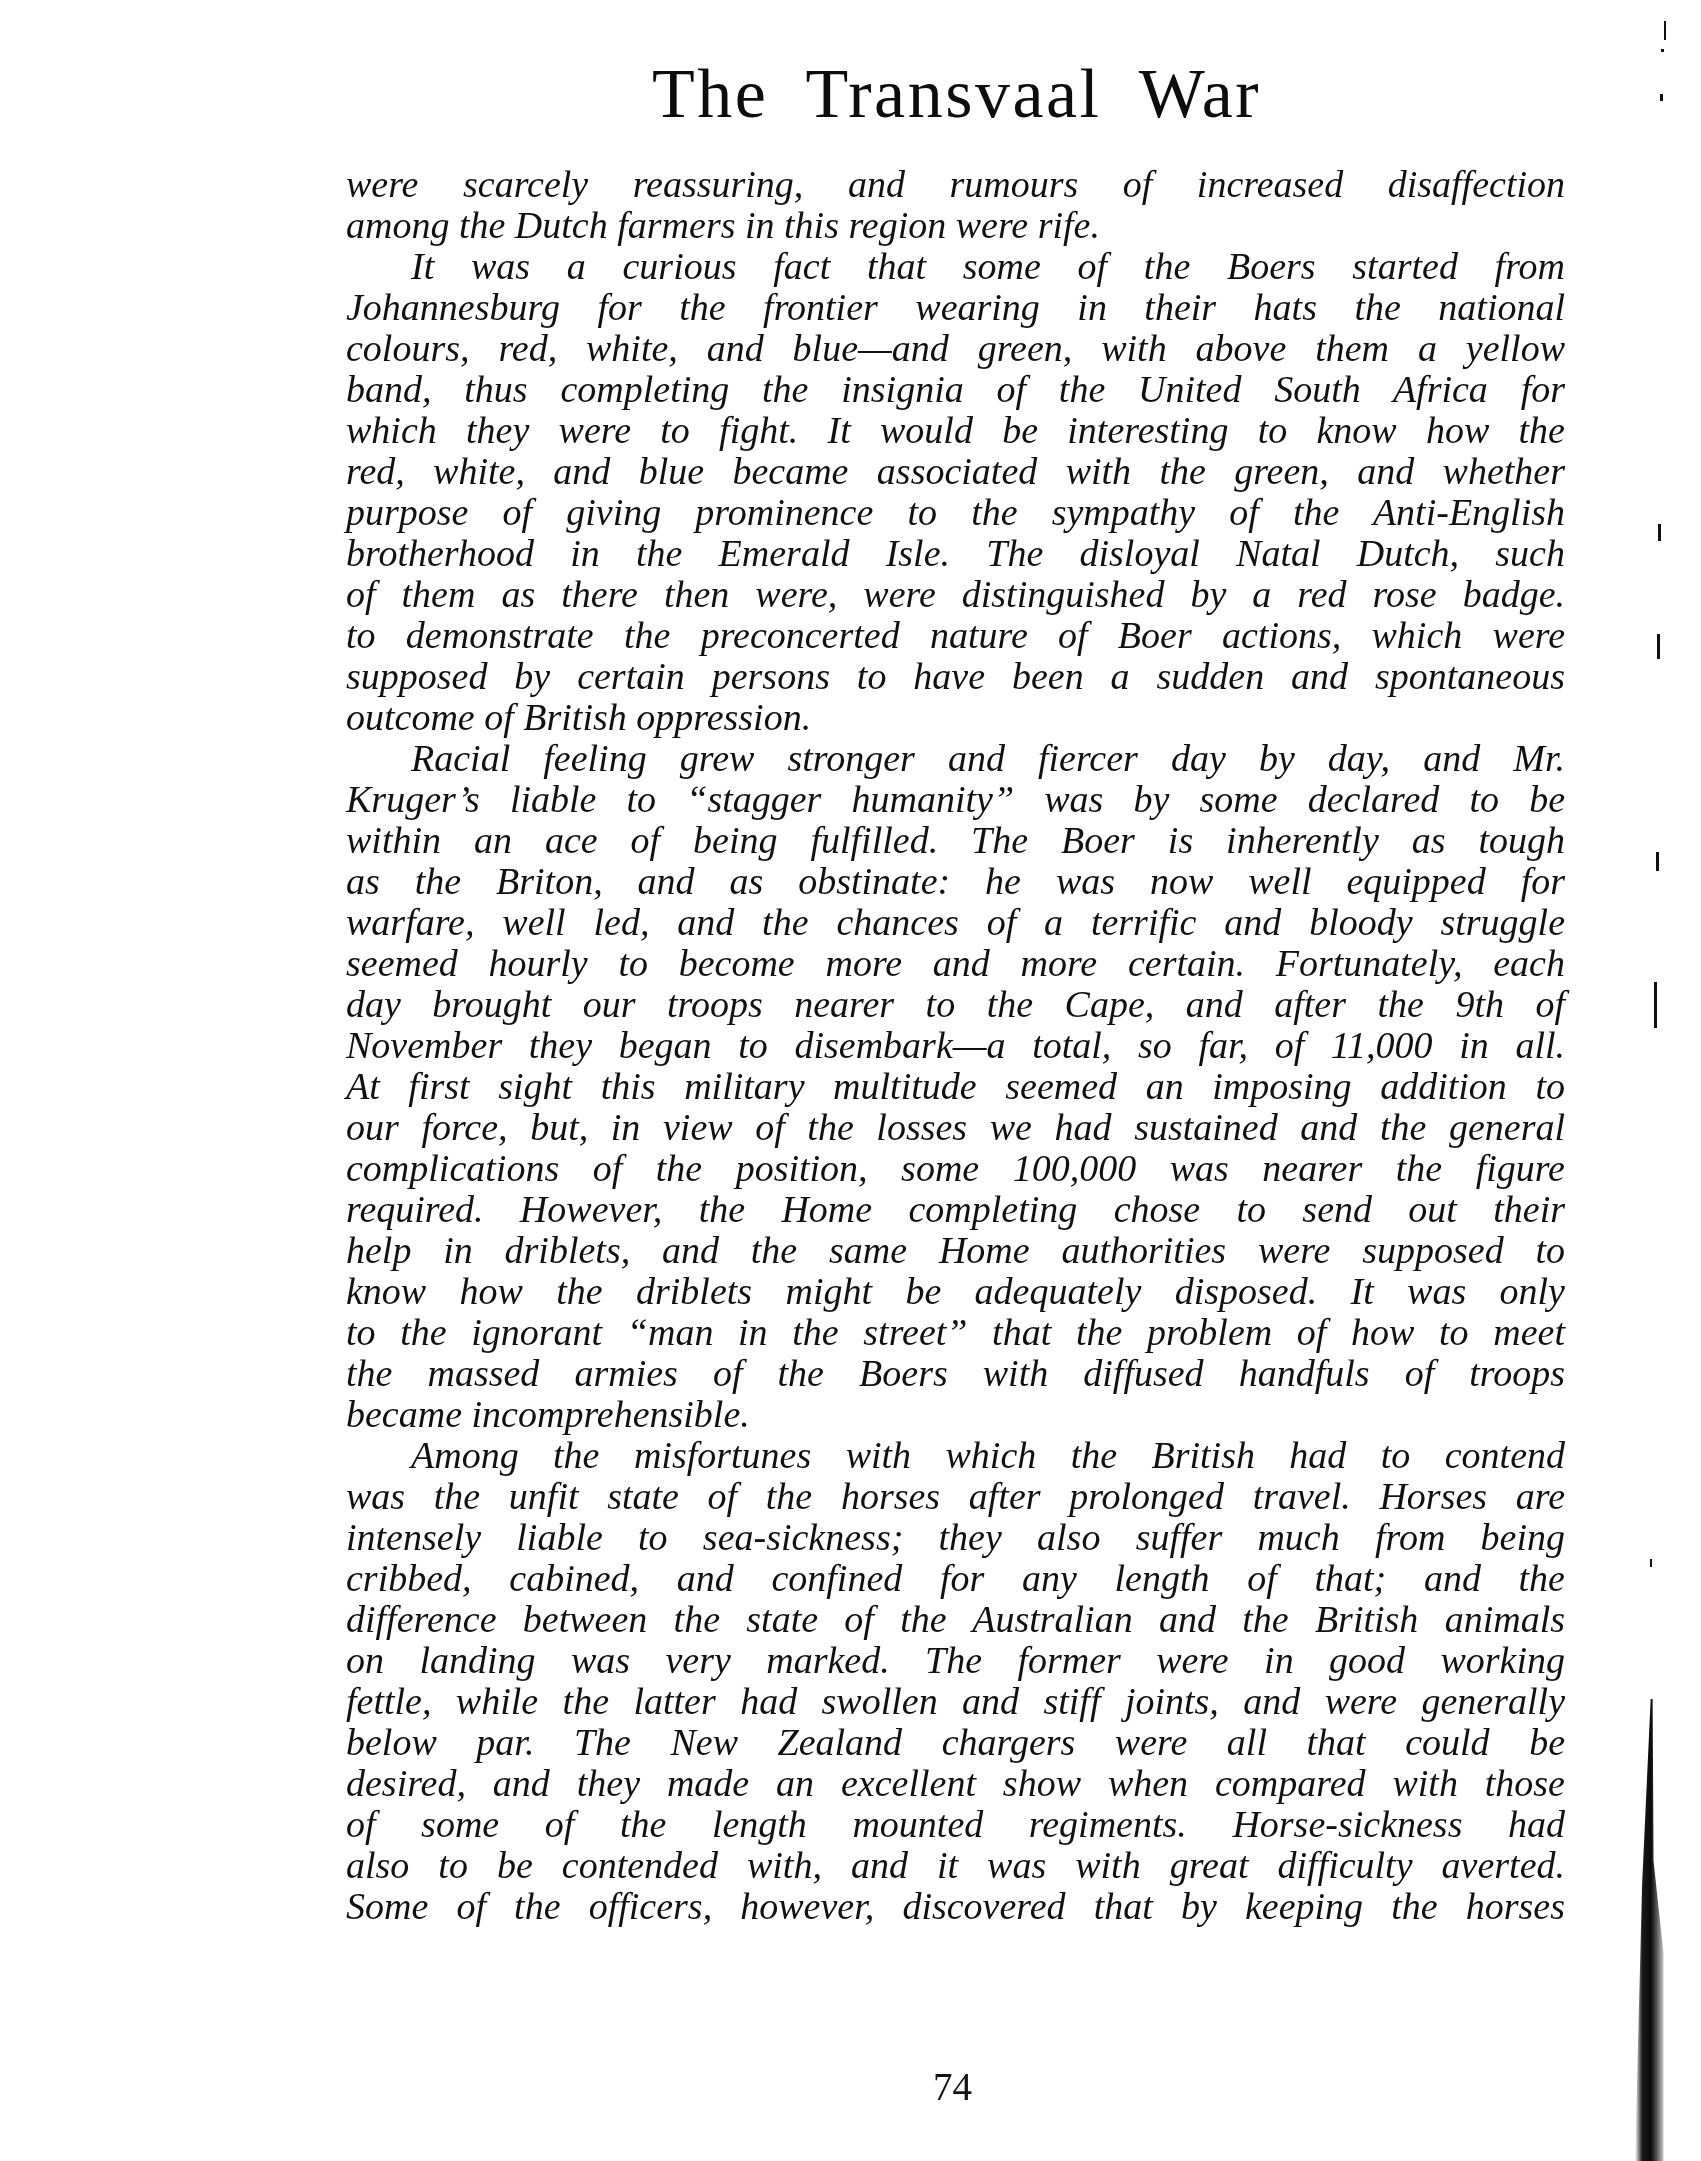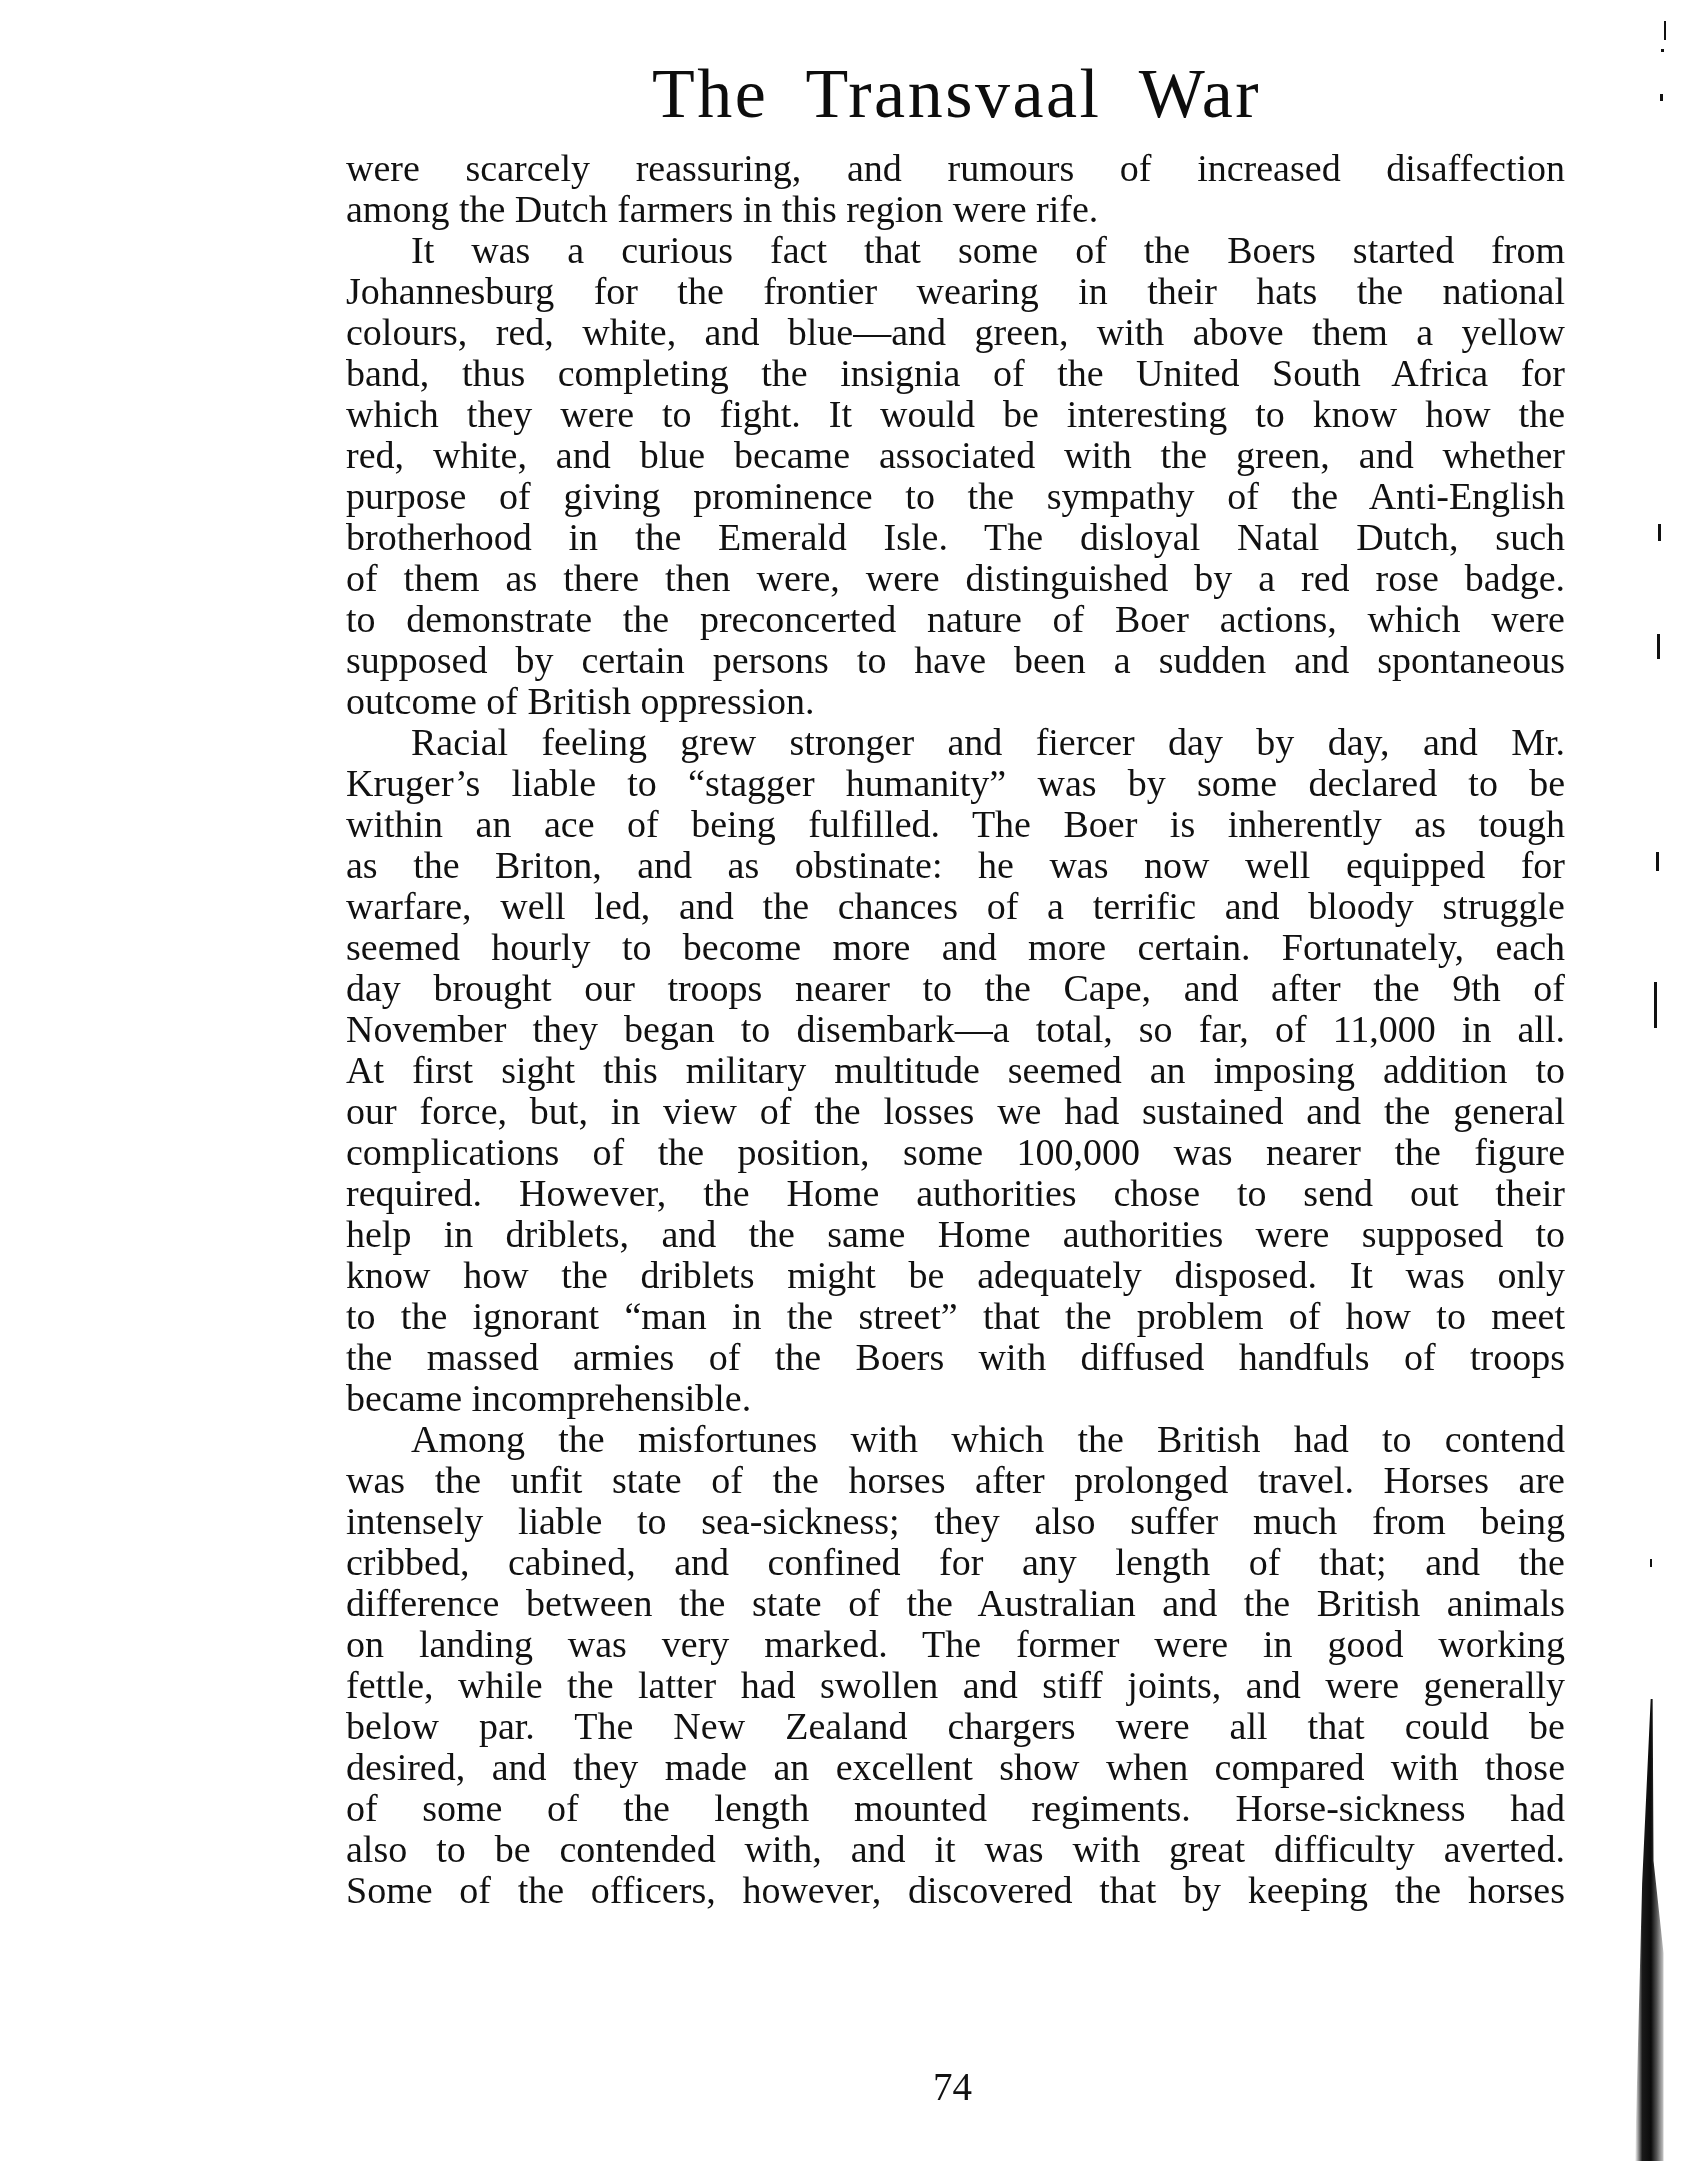--- a/index.html
+++ b/index.html
@@ -25,22 +25,23 @@
       line-height: 84px;
       letter-spacing: 2.5px;
       word-spacing: 18.5px;
       color: #0d0d0d;
       margin: 0;
       font-weight: normal;
     }
     .body-text {
       position: absolute;
       left: 346px;
-      top: 148px;
+      top: 164px;
       width: 1219px;
+      font-style: italic;
     }
     .line {
       display: block;
       height: 41px;
       line-height: 41px;
       font-size: 38px;
       white-space: nowrap;
       text-align: justify;
       text-align-last: justify;
       transform-origin: left center;
@@ -100,21 +101,21 @@
     <span class="line">Kruger’s liable to “stagger humanity” was by some declared to be</span>
     <span class="line">within an ace of being fulfilled.  The Boer is inherently as tough</span>
     <span class="line">as the Briton, and as obstinate: he was now well equipped for</span>
     <span class="line">warfare, well led, and the chances of a terrific and bloody struggle</span>
     <span class="line">seemed hourly to become more and more certain.  Fortunately, each</span>
     <span class="line">day brought our troops nearer to the Cape, and after the 9th of</span>
     <span class="line">November they began to disembark—a total, so far, of 11,000 in all.</span>
     <span class="line">At first sight this military multitude seemed an imposing addition to</span>
     <span class="line">our force, but, in view of the losses we had sustained and the general</span>
     <span class="line">complications of the position, some 100,000 was nearer the figure</span>
-    <span class="line">required.  However, the Home authorities chose to send out their</span>
+    <span class="line">required.  However, the Home completing chose to send out their</span>
     <span class="line">help in driblets, and the same Home authorities were supposed to</span>
     <span class="line">know how the driblets might be adequately disposed.  It was only</span>
     <span class="line">to the ignorant “man in the street” that the problem of how to meet</span>
     <span class="line">the massed armies of the Boers with diffused handfuls of troops</span>
     <span class="line last">became incomprehensible.</span>
     <span class="line indent">Among the misfortunes with which the British had to contend</span>
     <span class="line">was the unfit state of the horses after prolonged travel.  Horses are</span>
     <span class="line">intensely liable to sea-sickness; they also suffer much from being</span>
     <span class="line">cribbed, cabined, and confined for any length of that; and the</span>
     <span class="line">difference between the state of the Australian and the British animals</span>

